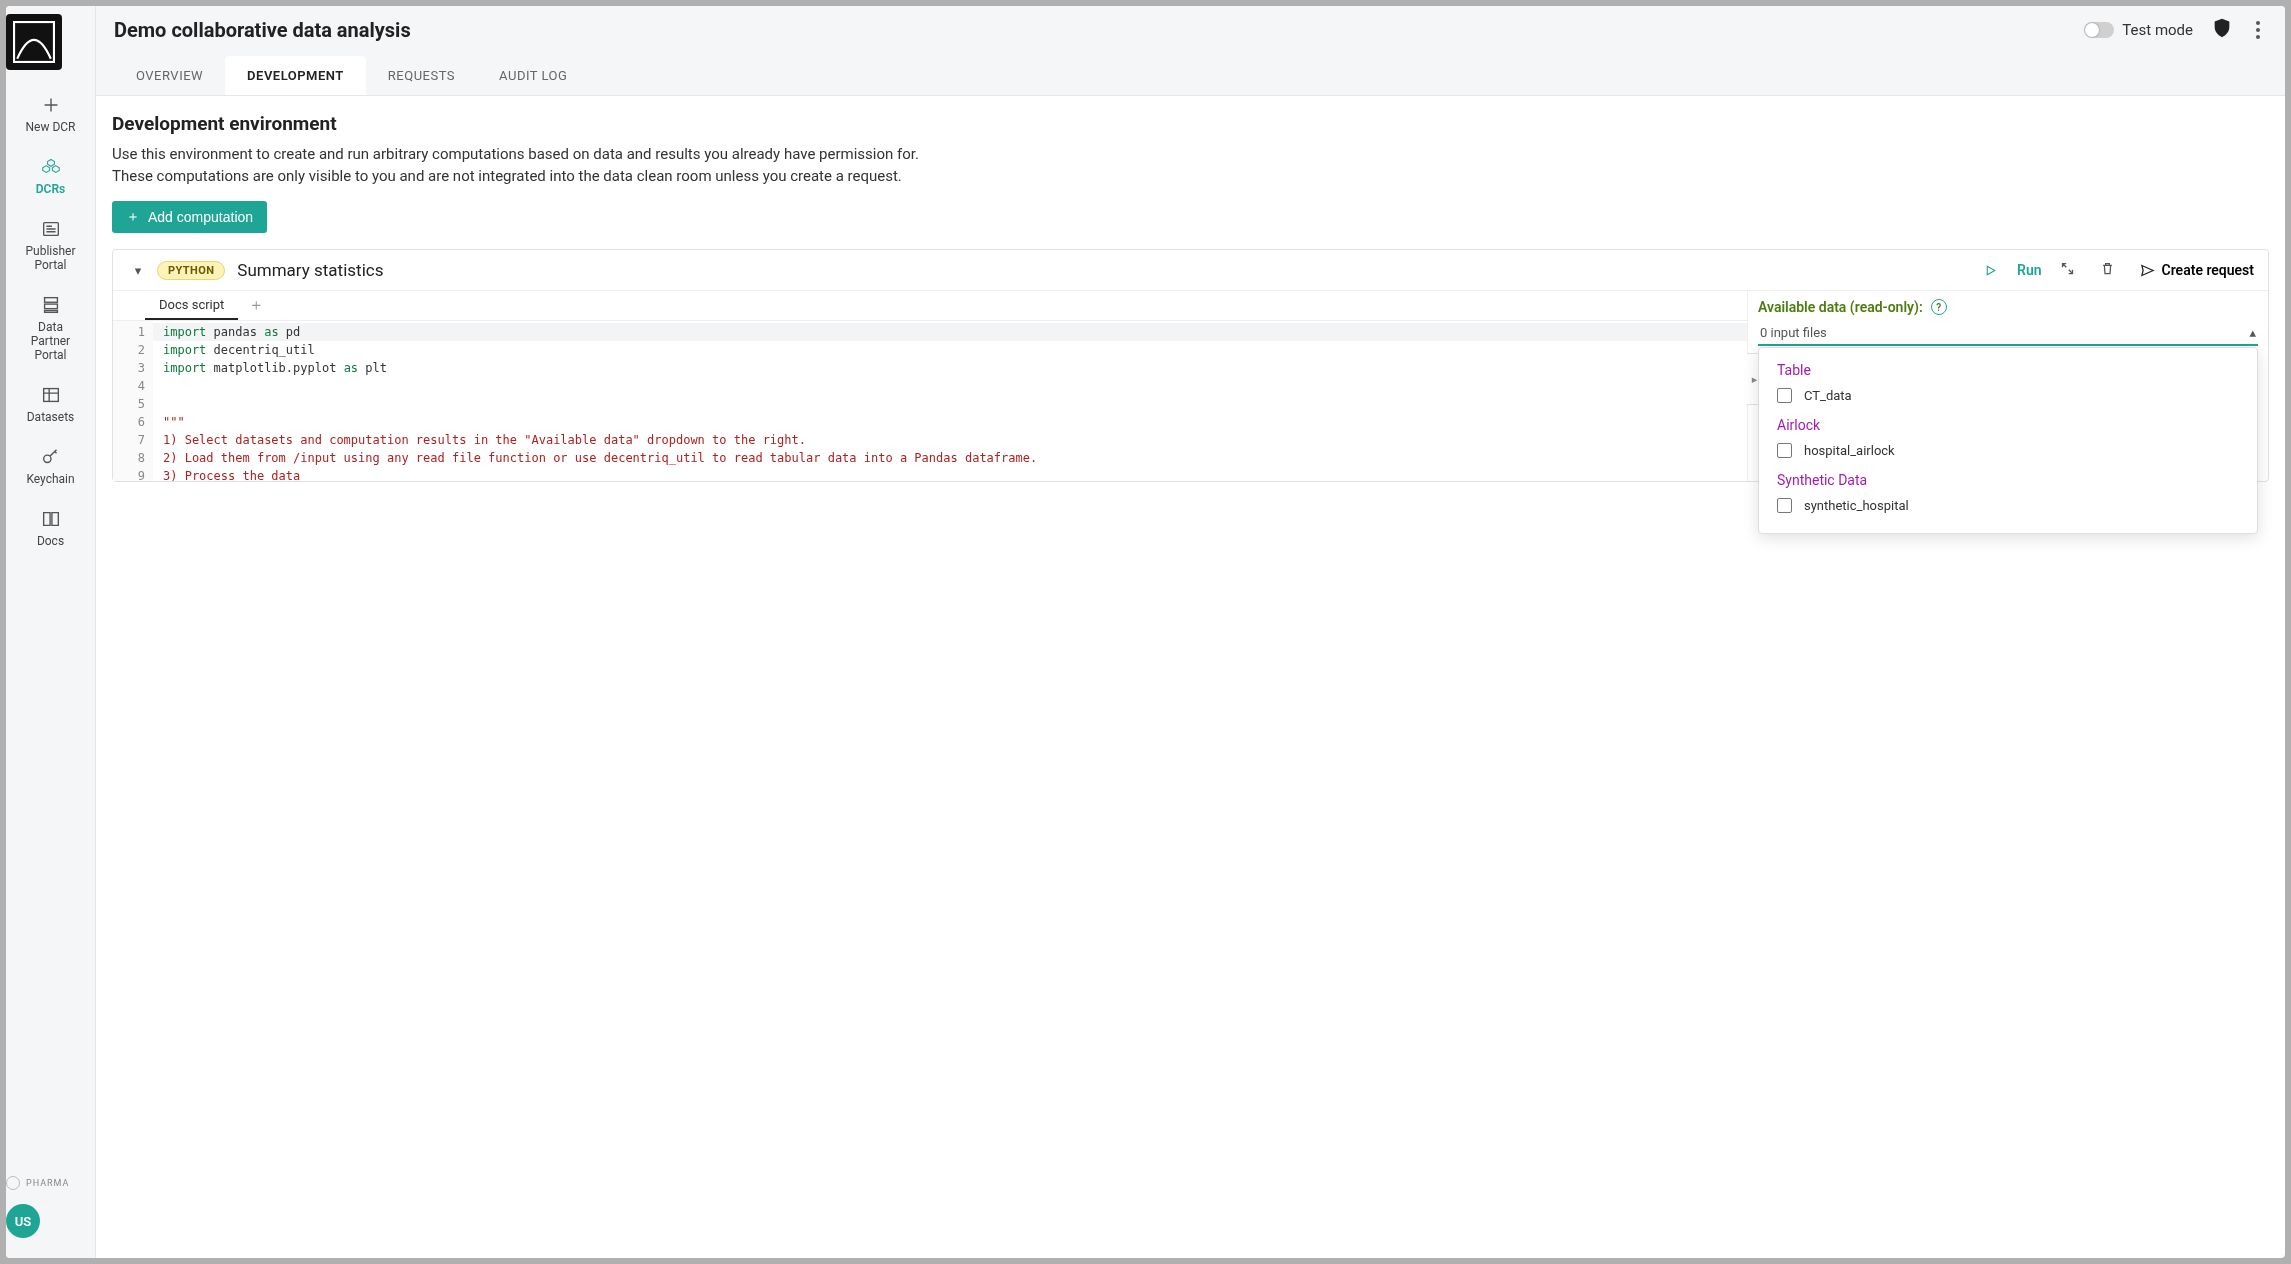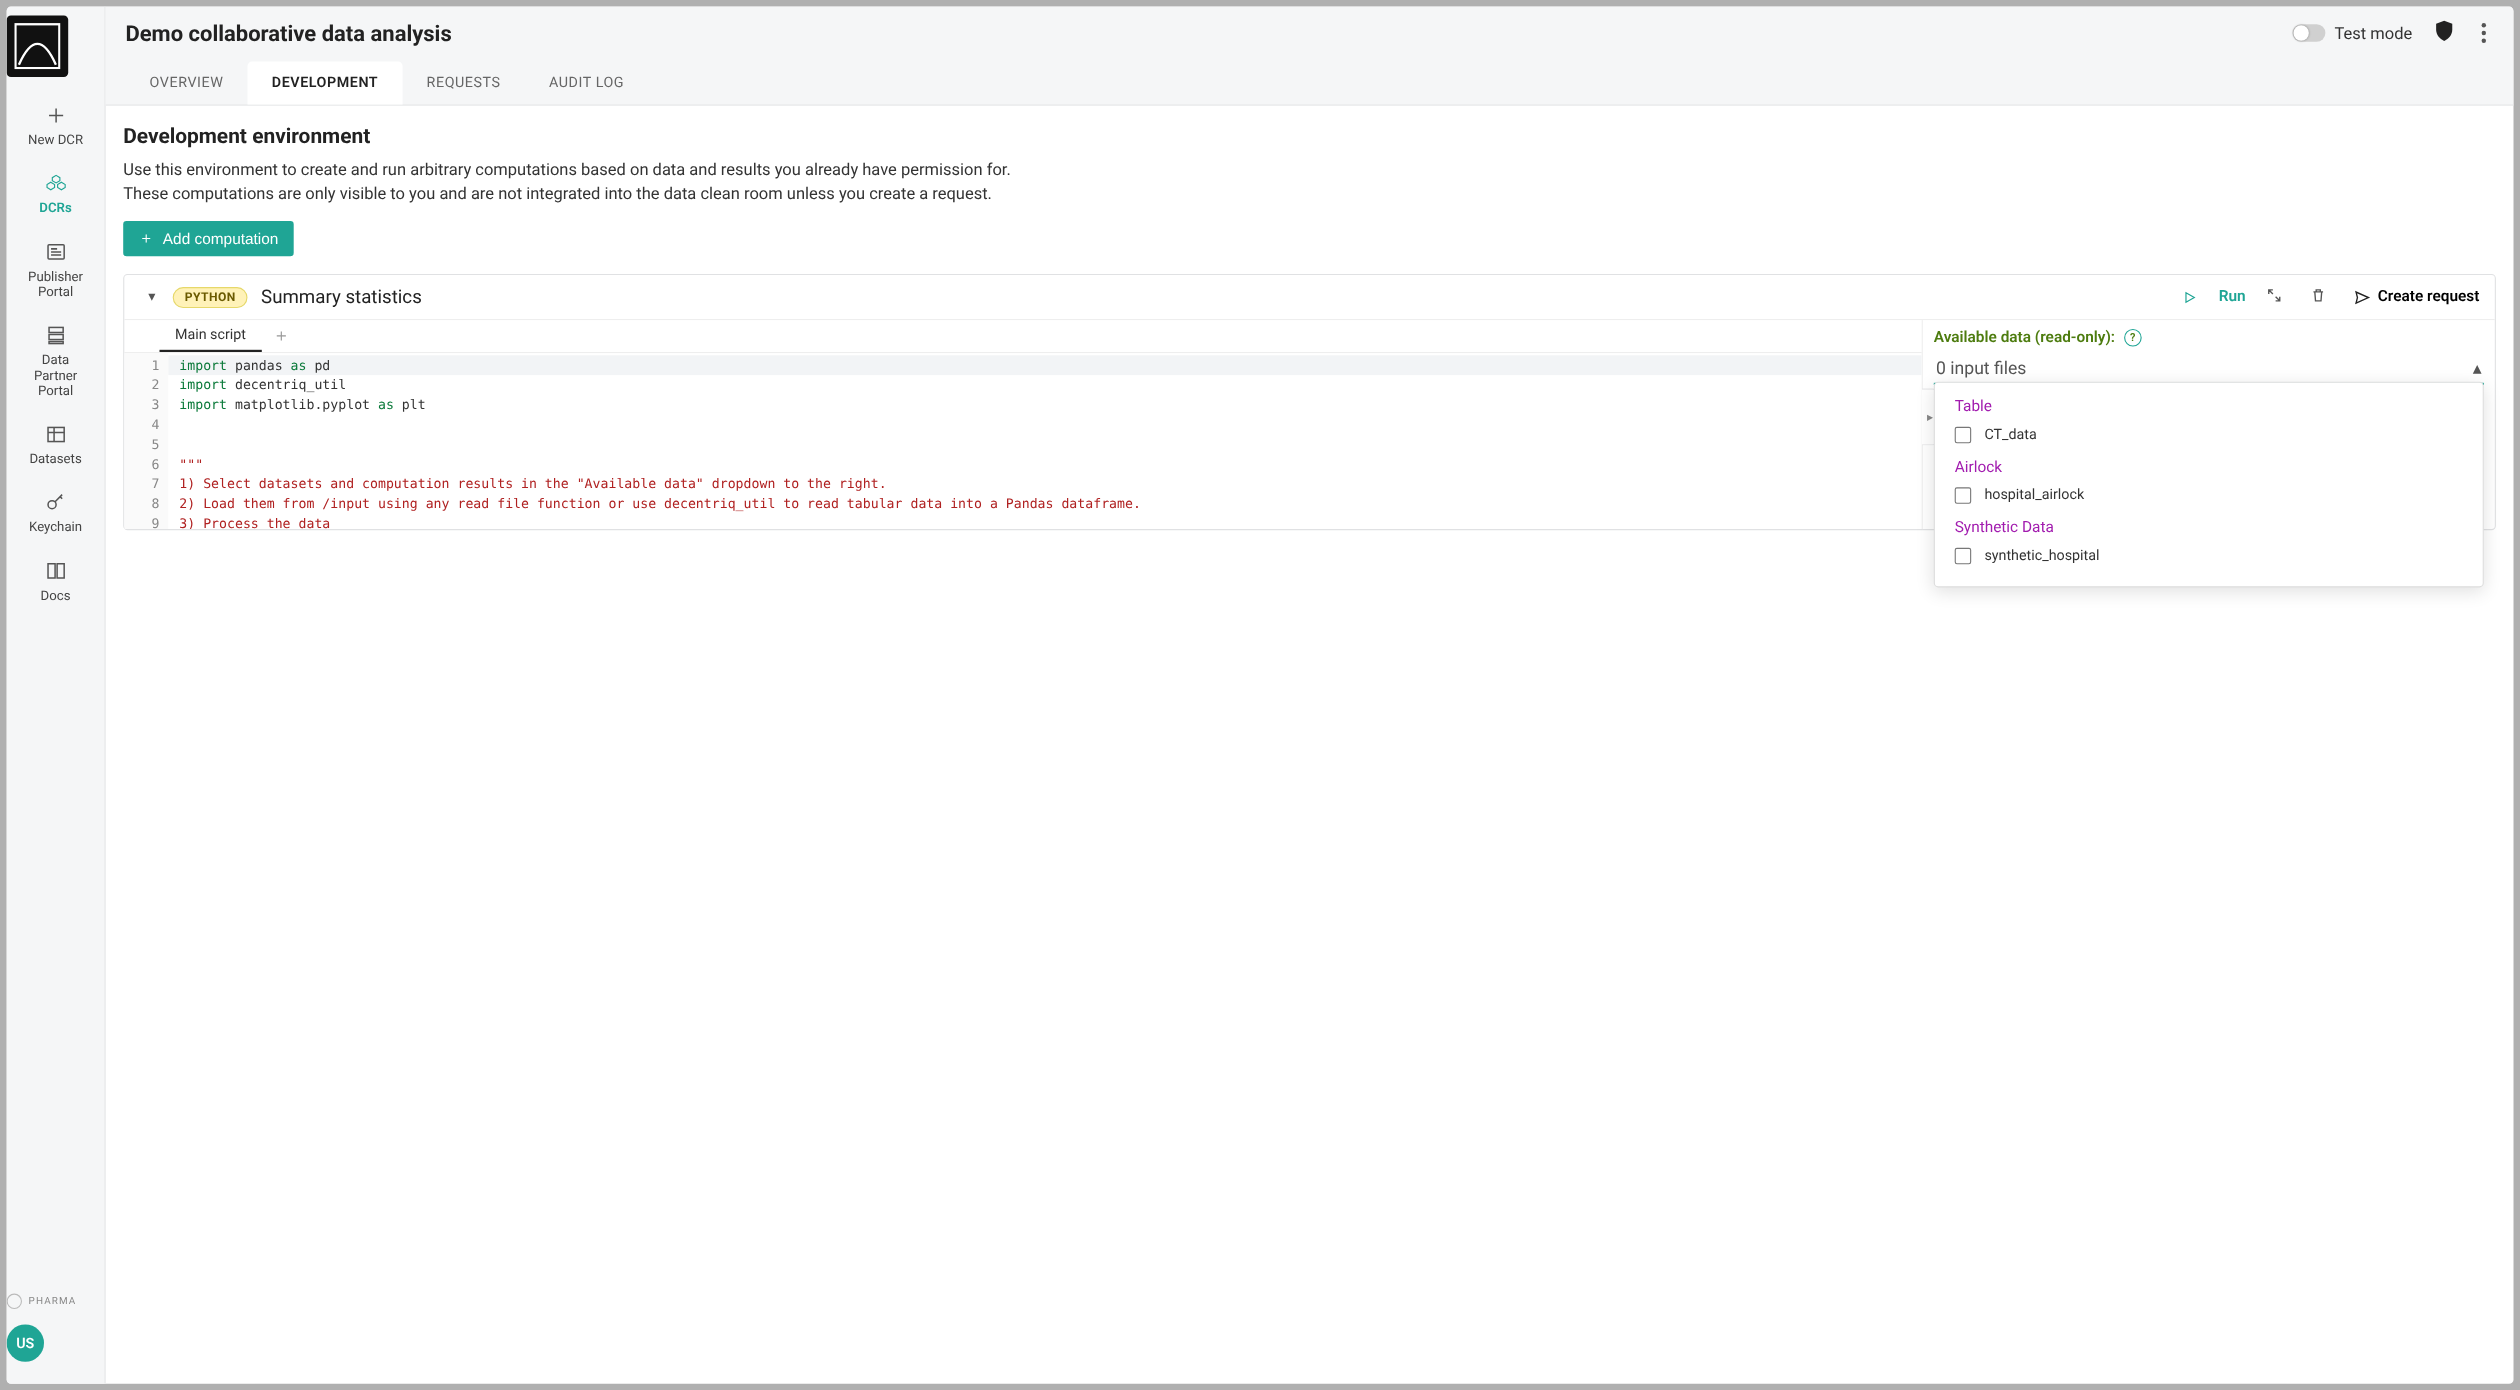--- a/index.html
+++ b/index.html
@@ -63,21 +63,21 @@
   .gutter { width: 40px; text-align: right; color: #888; padding: 2px 8px 2px 0; background: #fafafa; }
   .src { flex: 1; padding: 2px 0 2px 10px; white-space: pre; }
   .kw { color: #0b7a3a; }
   .str { color: #b02121; }
   .ident { color: #333; }
   .cursor-line { background: #f2f4f6; display: block; margin-left: -10px; padding-left: 10px; }
 
   .side-col { width: 520px; position: relative; padding: 8px 10px; }
   .avail-title { color: #4d7c0f; font-size: 14px; font-weight: 600; display: flex; align-items: center; gap: 8px; }
   .help-circ { width: 16px; height: 16px; border: 1.5px solid #1fa595; border-radius: 50%; display: inline-flex; align-items: center; justify-content: center; font-size: 10px; }
-  .files-select { margin-top: 6px; border-bottom: 2px solid #1fa595; font-size: 16px; color: #555; padding: 4px 2px; display: flex; align-items: center; justify-content: space-between; cursor: pointer; }
+  .files-select { margin-top: 6px; border-bottom: 2px solid #1fa595; font-size: 13px; color: #555; padding: 4px 2px; display: flex; align-items: center; justify-content: space-between; cursor: pointer; }
   .dropdown { position: absolute; top: 56px; left: 10px; right: 10px; background: #fff; border: 1px solid #ddd; border-radius: 4px; box-shadow: 0 4px 16px rgba(0,0,0,.12); padding: 8px 0 12px; z-index: 5; }
   .dd-group { padding: 6px 18px 2px; font-size: 14px; color: #a21caf; }
   .dd-item { display: flex; align-items: center; gap: 12px; padding: 8px 18px; font-size: 13px; cursor: pointer; }
   .dd-item.disabled { color: #bbb; cursor: default; }
   .cb { width: 15px; height: 15px; border: 1.5px solid #777; border-radius: 2px; flex-shrink: 0; }
   .cb.disabled { border-color: #ddd; }
   .dd-hint { color: #bbb; margin-left: 4px; }
 
   .collapse-handle { position: absolute; left: -1px; top: 62px; width: 16px; height: 52px; border: 1px solid #e0e1e3; border-left: none; border-radius: 0 6px 6px 0; display: flex; align-items: center; justify-content: center; color: #888; background: #fff; cursor: pointer; font-size: 11px; }
 </style>
@@ -229,21 +229,21 @@
             <svg width="15" height="15" viewBox="0 0 24 24" fill="none" stroke="#222" stroke-width="2">
                   <path d="M3 20l18-8L3 4l2 8z"></path>
                 </svg>
             <span>Create request</span>
           </span>
         </div>
 
         <div class="comp-body">
           <div class="editor-col">
             <div class="script-tabs">
-              <div class="script-tab">Main script</div>
+              <div class="script-tab">Docs script</div>
               <div class="add-script">＋</div>
             </div>
             <div class="code">
               <div class="gutter" id="gutter">
                     <div>1</div>
                     <div>2</div>
                     <div>3</div>
                     <div>4</div>
                     <div>5</div>
                     <div>6</div>

